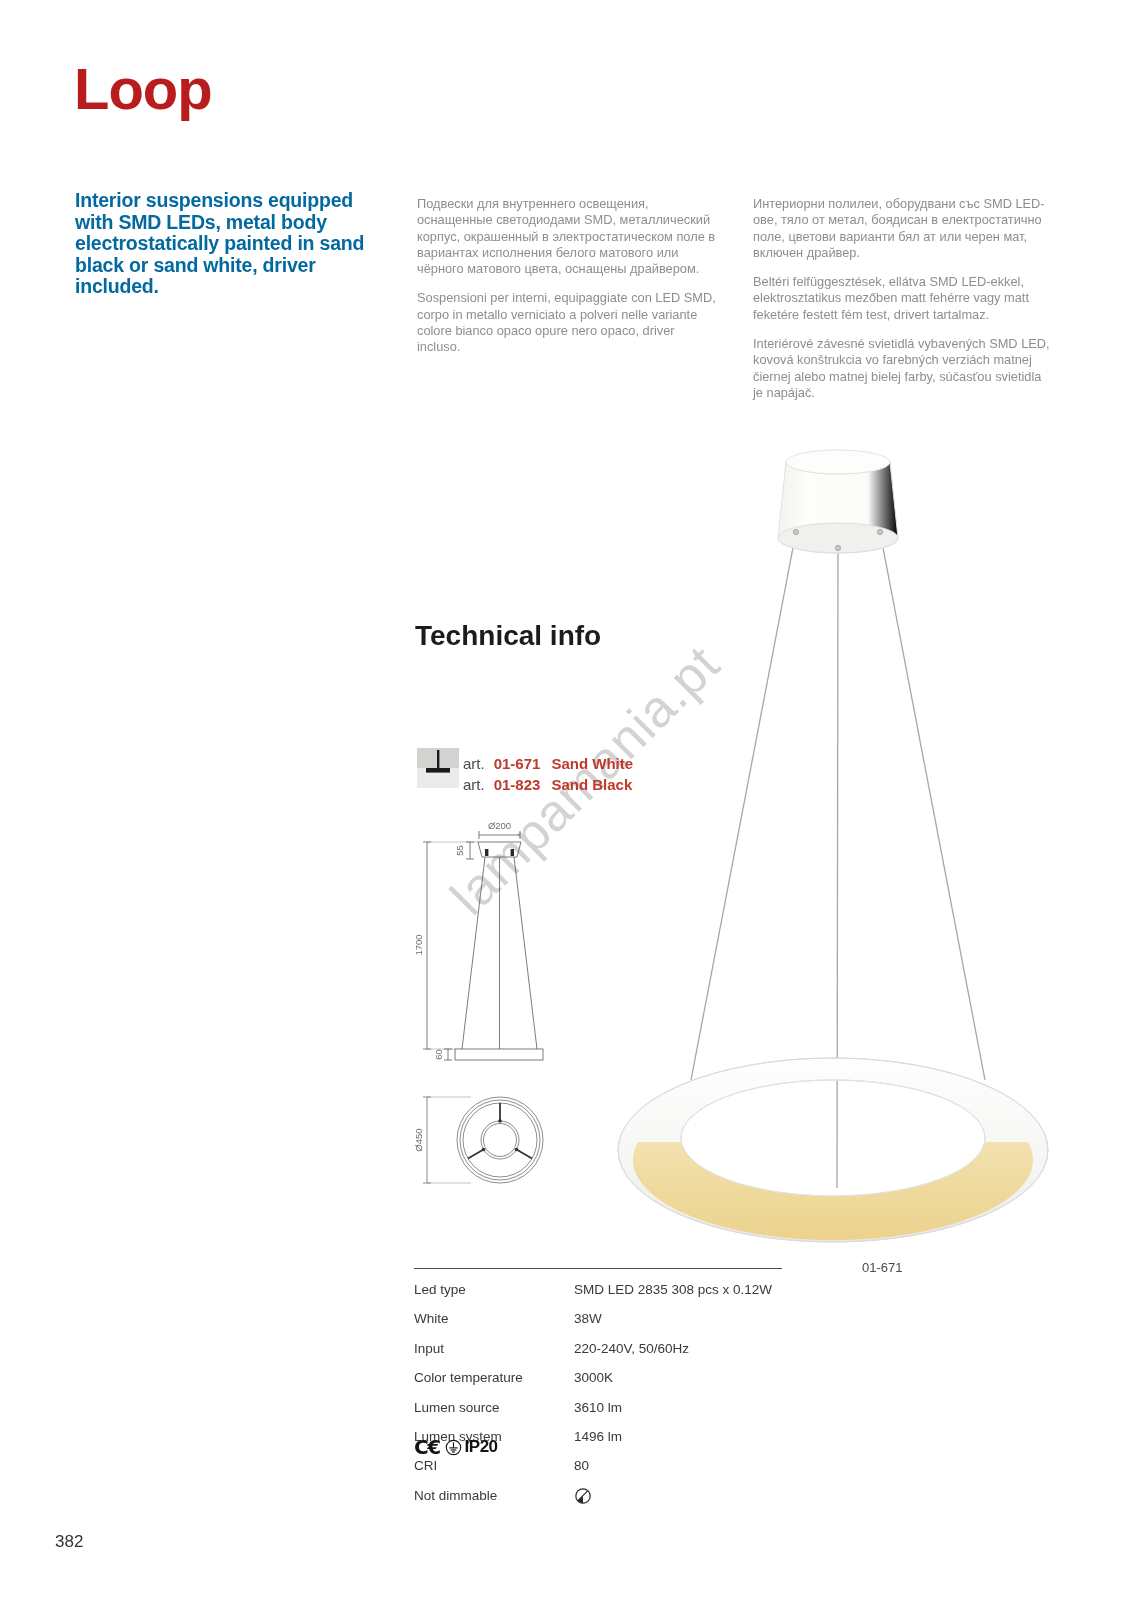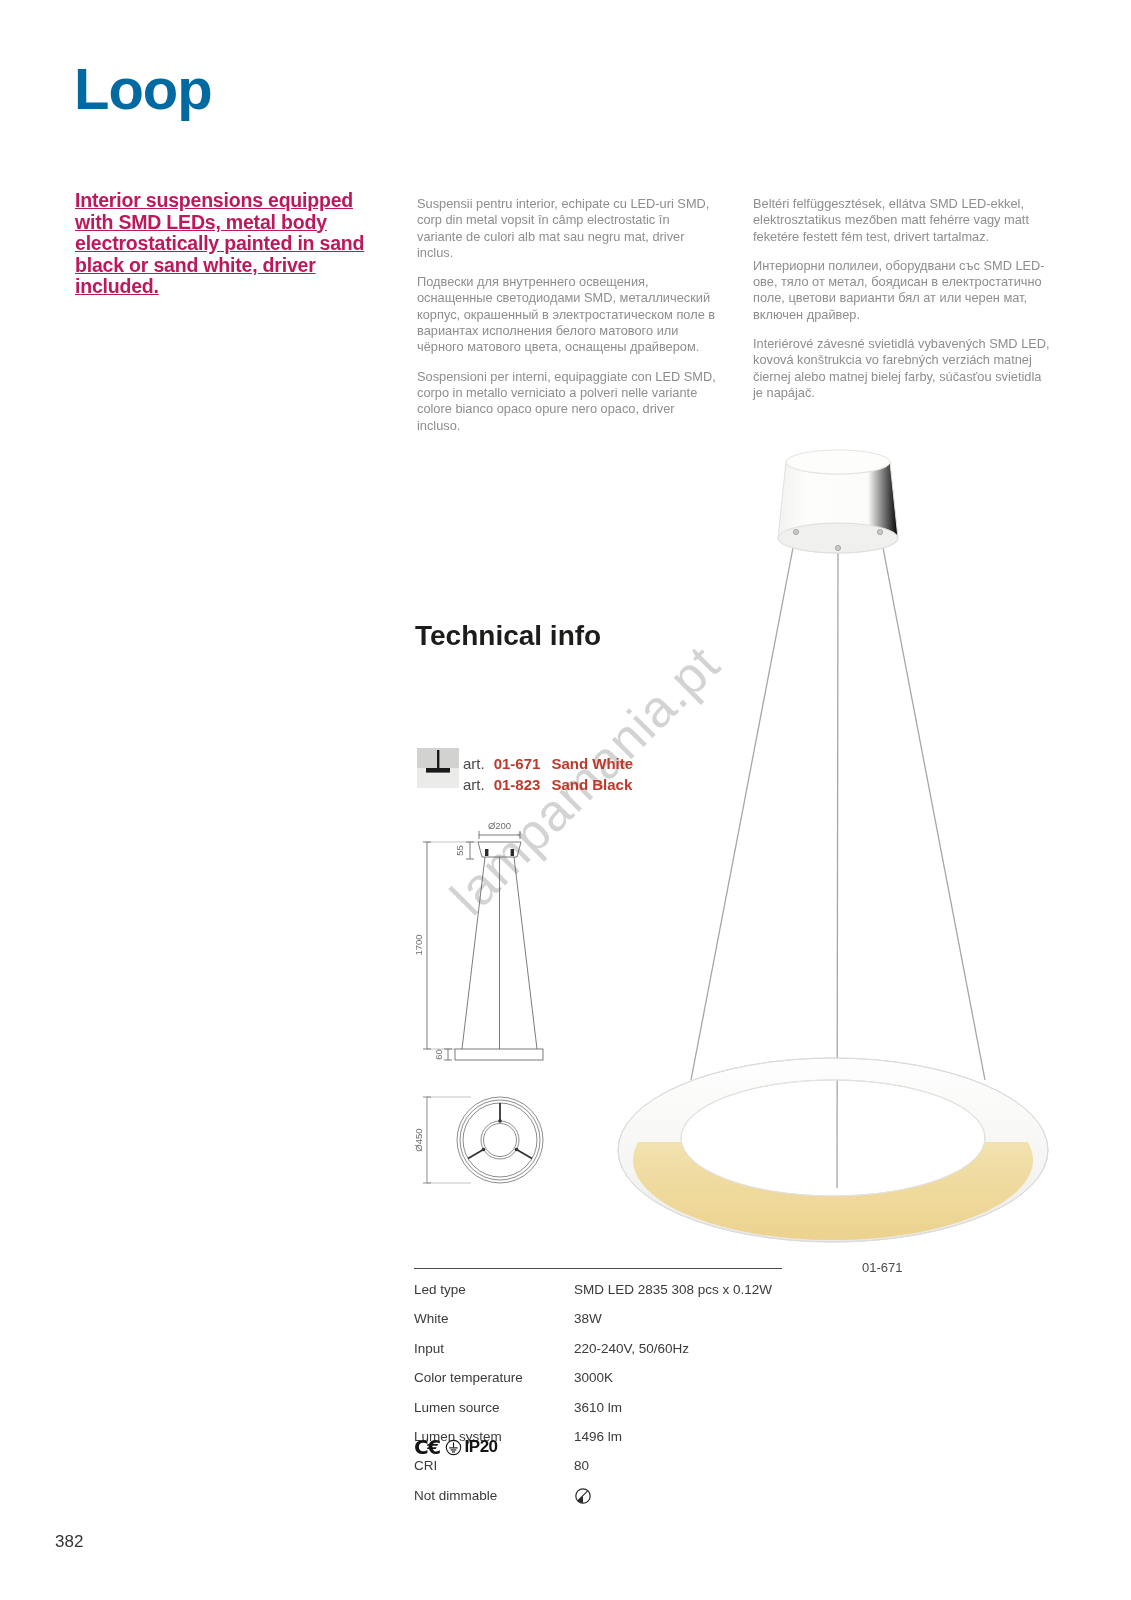--- a/index.html
+++ b/index.html
@@ -5,22 +5,22 @@
   html,body{margin:0;padding:0;background:#e8e8e8;}
   .page{
     position:relative;width:1131px;height:1600px;margin:0 auto;background:#ffffff;
     overflow:hidden;font-family:"Liberation Sans",sans-serif;color:#1d1d1b;
   }
   .abs{position:absolute;}
   .z-photo{z-index:1;}
   .z-mark{z-index:2;}
   .z-text{z-index:3;}
 
-  .title{left:74px;top:60px;font-size:58px;font-weight:800;letter-spacing:-1px;color:#0369a1;line-height:1;}
-  .intro-en{left:75px;top:190px;width:302px;font-size:19.5px;line-height:21.5px;font-weight:700;color:#be185d;letter-spacing:-0.2px;text-decoration:underline;}
+  .title{left:74px;top:60px;font-size:58px;font-weight:800;letter-spacing:-1px;color:#b91c1c;line-height:1;}
+  .intro-en{left:75px;top:190px;width:302px;font-size:19.5px;line-height:21.5px;font-weight:700;color:#0369a1;letter-spacing:-0.2px;}
 
   .desc-col{width:300px;font-size:12.8px;line-height:16.3px;color:#8e8e8e;}
   .desc-col p{margin:0 0 13px 0;}
   .col-2{left:417px;top:196px;}
   .col-3{left:753px;top:196px;}
 
   .tech-heading{left:415px;top:620px;font-size:28px;font-weight:800;color:#1c1c1b;}
 
   .articles{left:463px;top:753px;font-size:15px;line-height:21px;white-space:nowrap;}
   .art-label{color:#4a4a4a;margin-right:9px;margin-top:16px;}
@@ -105,28 +105,27 @@
 
   <div class="abs z-mark watermark">
     <span>lampamania.pt</span>
   </div>
 
   <div class="abs z-text title">Loop</div>
 
   <div class="abs z-text intro-en">Interior suspensions equipped with SMD LEDs, metal body electrostatically painted in sand black or sand white, driver included.</div>
 
   <div class="abs z-text desc-col col-2">
-    <p>Suspensii pentru interior, echipate cu LED-uri SMD, corp din metal vopsit în câmp electrostatic în variante de culori alb mat sau negru mat, driver inclus.</p>
     <p>Подвески для внутреннего освещения, оснащенные светодиодами SMD, металлический корпус, окрашенный в электростатическом поле в вариантах исполнения белого матового или чёрного матового цвета, оснащены драйвером.</p>
     <p>Sospensioni per interni, equipaggiate con LED SMD, corpo in metallo verniciato a polveri nelle variante colore bianco opaco opure nero opaco, driver incluso.</p>
   </div>
 
   <div class="abs z-text desc-col col-3">
+    <p>Интериорни полилеи, оборудвани със SMD LED-ове, тяло от метал, боядисан в електростатично поле, цветови варианти бял ат или черен мат, включен драйвер.</p>
     <p>Beltéri felfüggesztések, ellátva SMD LED-ekkel, elektrosztatikus mezőben matt fehérre vagy matt feketére festett fém test, drivert tartalmaz.</p>
-    <p>Интериорни полилеи, оборудвани със SMD LED-ове, тяло от метал, боядисан в електростатично поле, цветови варианти бял ат или черен мат, включен драйвер.</p>
     <p>Interiérové závesné svietidlá vybavených SMD LED, kovová konštrukcia vo farebných verziách matnej čiernej alebo matnej bielej farby, súčasťou svietidla je napájač.</p>
   </div>
 
   <div class="abs z-text tech-heading">Technical info</div>
 
   <svg class="abs z-text" style="left:417px;top:742px;" width="42" height="46" viewBox="0 0 42 46">
     <rect x="0" y="6" width="42" height="20" fill="#d2d2d1"></rect>
     <rect x="0" y="26" width="42" height="20" fill="#ebebea"></rect>
     <rect x="20" y="8" width="2.4" height="19" fill="#1a1a1a"></rect>
     <rect x="9" y="26" width="24" height="4.6" fill="#1a1a1a"></rect>

